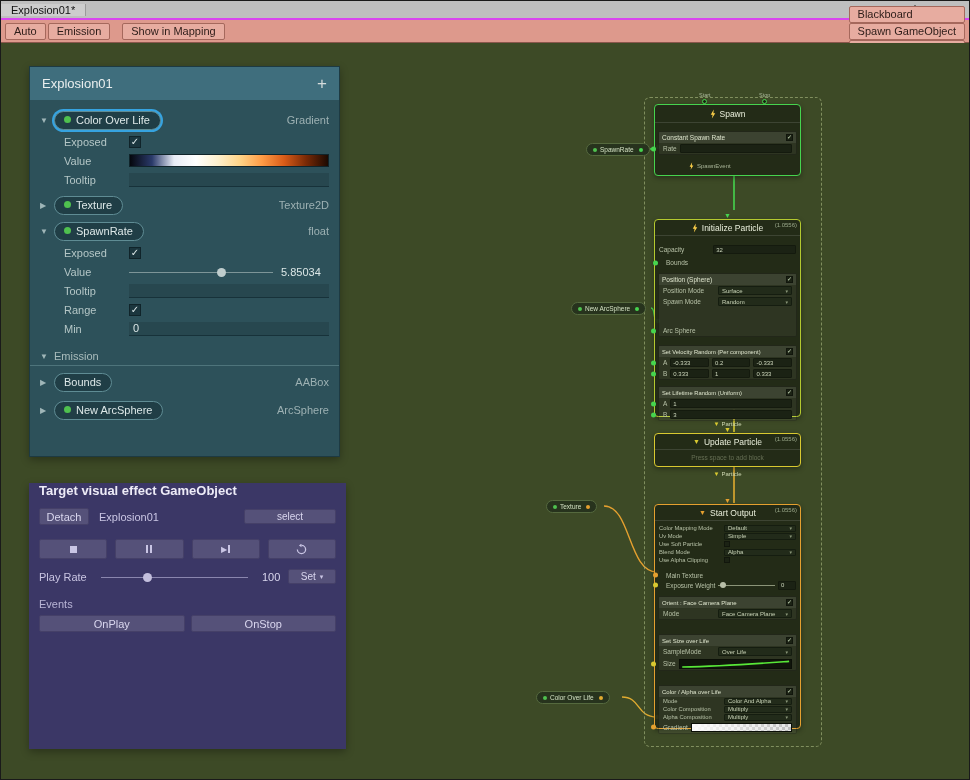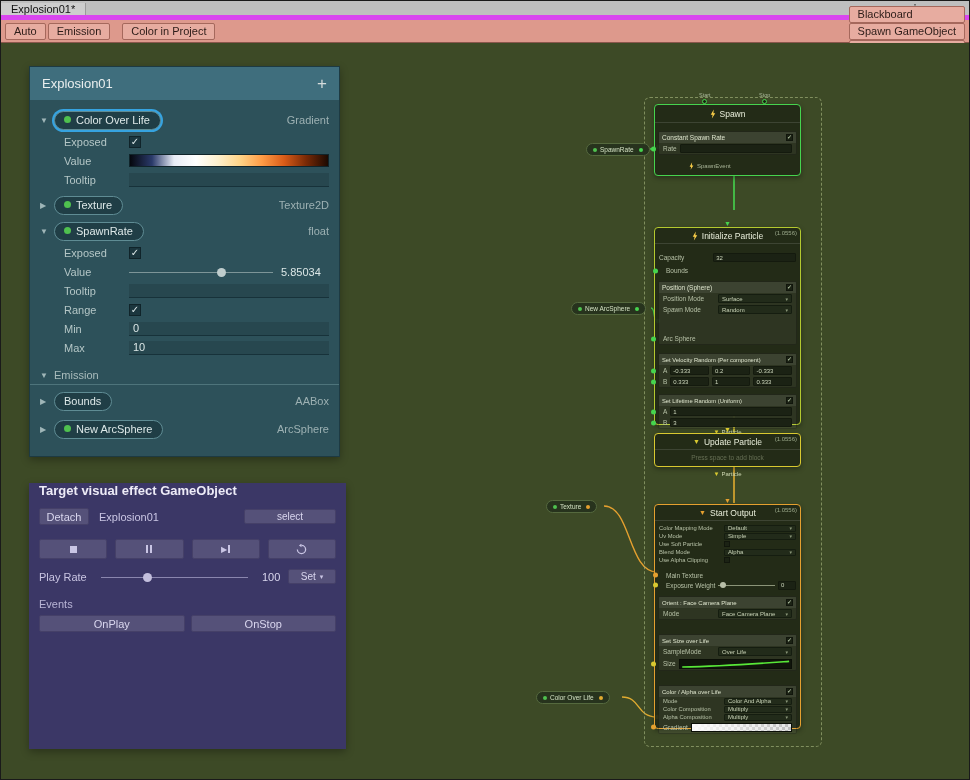--- a/index.html
+++ b/index.html
@@ -1,40 +1,40 @@
 <!DOCTYPE html>
 <html style="--background: #3d4a26; --toolbar-tint: #dd998c; --blackboard-header: #3f6e7d; --selection-blue: #36a3e0; --exposed-dot: #4fc14f; --target-panel-bg: #3b3766; --target-button: #555179; --spawn-green: #46d44e; --init-border: #b4c92f; --update-border: #d9c930; --output-orange: #e5a02f;"><head>
 <meta charset="utf-8">
 <style>
   * { margin:0; padding:0; box-sizing:border-box; font-family:"Liberation Sans","DejaVu Sans",sans-serif; }
   body { background:#222; }
   .window { position:relative; width:970px; height:780px; overflow:hidden; background:var(--background,#3d4a26); border:1px solid #1a1a1a; }
 
   
-  .titlebar { position:absolute; top:0; left:0; right:0; height:19px; background:#bfbfbf; display:flex; align-items:flex-end; border-bottom:5px solid #d946ef; }
+  .titlebar { position:absolute; top:0; left:0; right:0; height:19px; background:#bfbfbf; display:flex; align-items:center; border-bottom:2px solid #d946ef; }
   .tab { background:#cdcdcd; border-right:1px solid #9a9a9a; padding:0 10px; display:flex; align-items:center; font-size:11px; color:#111; }
   .win-controls { margin-left:auto; display:flex; align-items:center; gap:4px; padding-right:6px; }
   .win-btn { width:16px; text-align:center; font-size:11px; color:#333; cursor:default; }
 
   
   .toolbar { position:absolute; top:19px; left:0; right:0; height:23px; background:var(--toolbar-tint,#dd998c); border-bottom:1px solid #8a564c; display:flex; align-items:center; padding:0 3px; }
   .tb-btn { height:17px; display:flex; align-items:center; gap:3px; padding:0 8px; margin:0 1px; background:#e7aca0; border:1px solid #a5685c; border-radius:2px; font-size:11px; color:#2c1c18; }
   .tb-gap { width:10px; }
   .tb-right { margin-left:auto; display:flex;flex-direction:column; }
   .adv-caret { font-size:8px; color:#b02218; }
 
   
   .graph { position:absolute; top:42px; left:0; right:0; bottom:0; background:var(--background,#3d4a26); }
   .edges { position:absolute; top:0; left:0; width:970px; height:738px; pointer-events:none; }
   .system-border { position:absolute; left:643px; top:54px; width:178px; height:650px; border:1px dashed rgba(165,180,125,.65); border-radius:6px; }
 
   
   .node { position:absolute; width:147px; background:rgba(33,41,23,.93); border-radius:4px; box-shadow:0 2px 5px rgba(0,0,0,.35); }
   .node.spawn  { left:653px; top:61px;  height:72px;  border:1px solid var(--spawn-green,#46d44e); }
-  .node.init   { left:653px; top:184px; height:198px; border:1px solid var(--init-border,#b4c92f); }
+  .node.init   { left:653px; top:176px; height:198px; border:1px solid var(--init-border,#b4c92f); }
   .node.update { left:653px; top:390px; height:34px;  border:1px solid var(--update-border,#d9c930); }
   .node.quad   { left:653px; top:461px; height:225px; border:1px solid var(--output-orange,#e5a02f); }
   .n-header { position:relative; height:16px; display:flex; align-items:center; justify-content:center; gap:4px; border-bottom:1px solid rgba(255,255,255,.12); font-size:8.5px; color:#e8edda; }
   .node.spawn .n-header { height:18px; }
   .badge { position:absolute; right:3px; top:2px; font-size:6px; color:#9aa88a; }
   .in-tri { position:absolute; top:-8px; left:50%; transform:translateX(-50%); font-size:7px; line-height:8px; }
   .tri-g { color:var(--spawn-green,#46d44e); } .tri-y { color:var(--update-border,#d9c930); } .tri-o { color:var(--output-orange,#e5a02f); }
   .out-label { position:absolute; bottom:-11px; left:50%; transform:translateX(-50%); display:flex; gap:2px; align-items:center; font-size:6px; color:#cfd8b2; white-space:nowrap; }
   .block { margin:0 3px; background:rgba(255,255,255,.05); border:1px solid rgba(0,0,0,.25); border-radius:2px; }
   .blk-h { display:flex; align-items:center; justify-content:space-between; padding:2px 3px; background:rgba(255,255,255,.07); font-size:6.5px; color:#dde4cc; }
@@ -129,21 +129,21 @@
 
   <div class="toolbar">
     <div class="tb-btn">
         <span>Auto</span>
       </div>
     <div class="tb-btn">
         <span>Emission</span>
       </div>
     <div class="tb-gap"></div>
     <div class="tb-btn">
-        <span>Color in Project</span>
+        <span>Show in Mapping</span>
       </div>
     <div class="tb-right">
       <div class="tb-btn">
           <span>Blackboard</span>
         </div>
       <div class="tb-btn">
           <span>Spawn GameObject</span>
         </div>
       <div class="tb-btn">
           <span>Advanced</span>
@@ -531,26 +531,20 @@
           <span class="cb">
               <span>✓</span>
             </span>
         </div>
         <div class="bb-sub">
           <span class="sublabel">Min</span>
           <span class="ufield">
               <span>0</span>
             </span>
         </div>
-        <div class="bb-sub">
-          <span class="sublabel">Max</span>
-          <span class="ufield">
-              <span>10</span>
-            </span>
-        </div>
 
         <div class="bb-cat">
           <span class="chev">▼</span>
           <span>Emission</span>
         </div>
 
         <div class="bb-row">
           <span class="chev">▶</span>
           <span class="pill">
             <span>Bounds</span>

